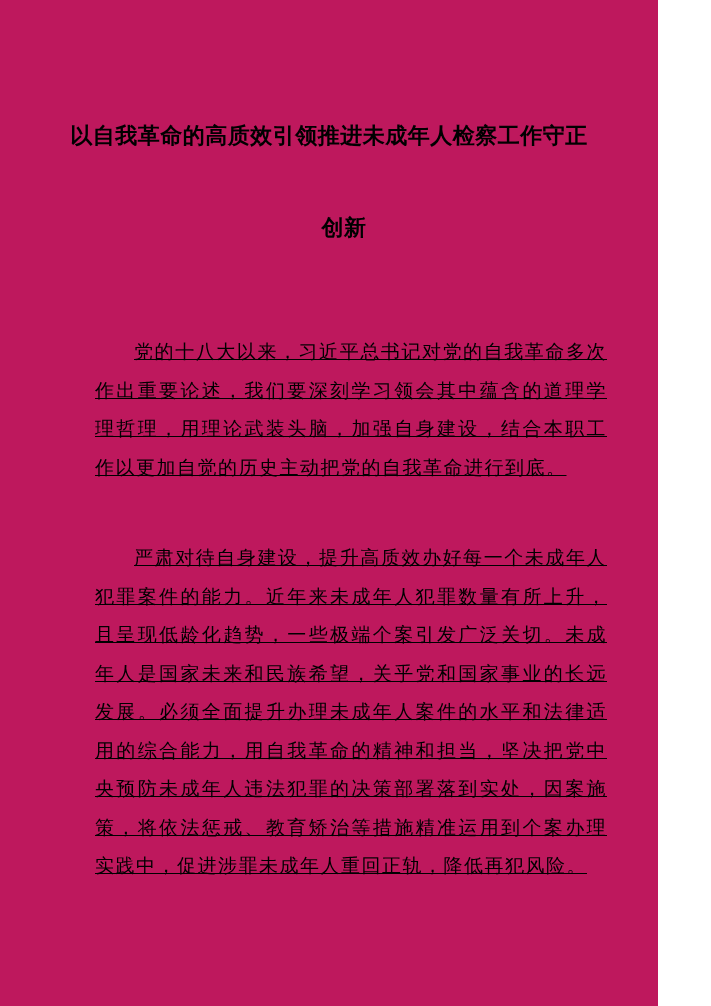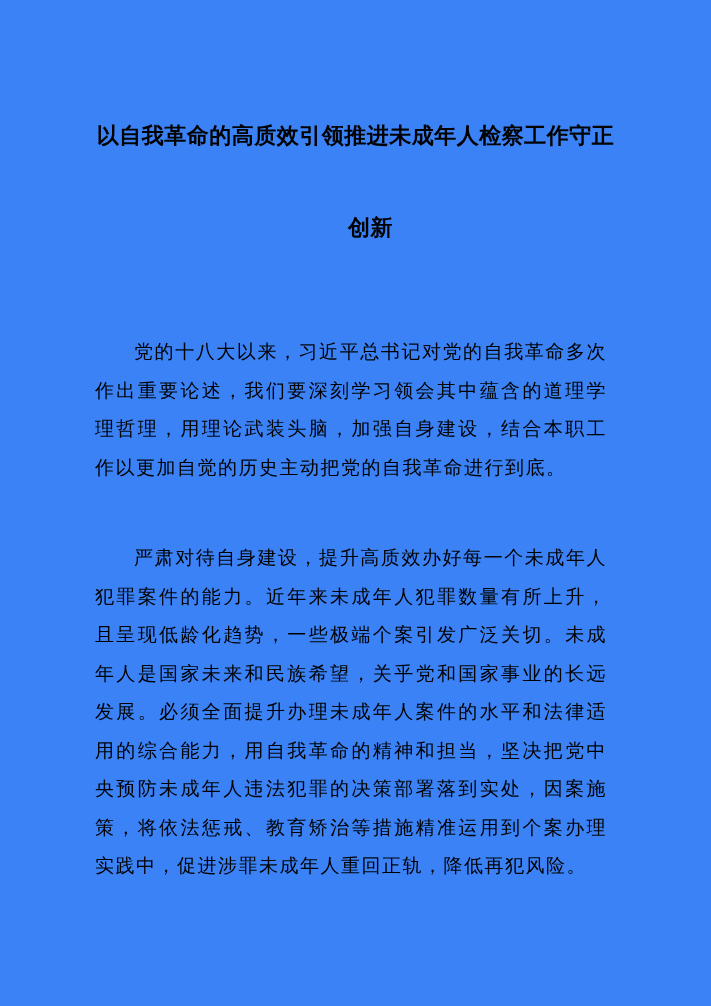--- a/index.html
+++ b/index.html
@@ -2,23 +2,23 @@
 <html><head>
 <meta charset="utf-8">
 <style>
   html, body {
     margin: 0;
     padding: 0;
     background: #ffffff;
   }
   .page {
     position: relative;
-    width: 711px;
+    width: 658px;
     height: 1006px;
-    background: #3b82f6;
+    background: #be185d;
     box-sizing: border-box;
     padding-top: 125px;
     overflow: hidden;
     color: #000000;
   }
   .doc-title-line {
     font-family: "Liberation Sans", sans-serif;
     font-weight: 700;
     font-size: 22px;
     line-height: 22px;
@@ -37,20 +37,21 @@
   .doc-paragraph {
     font-family: "Liberation Serif", serif;
     font-size: 19px;
     line-height: 38.5px;
     letter-spacing: 1.5px;
     text-align: justify;
     text-justify: inter-character;
     text-indent: 39px;
     margin: 0;
     color: #000000;
+    text-decoration: underline;
   }
   .doc-paragraph.first {
     margin-top: 94px;
   }
   .doc-paragraph.second {
     margin-top: 52px;
   }
 </style>
 </head>
 <body>

